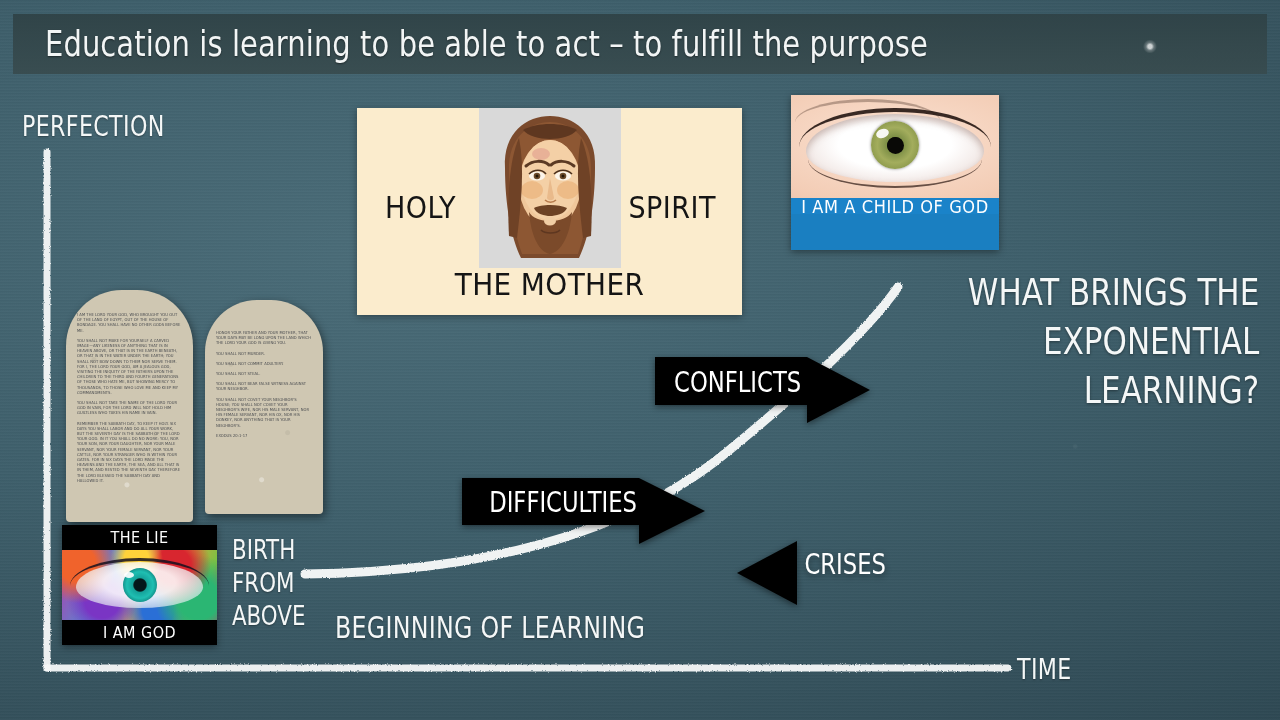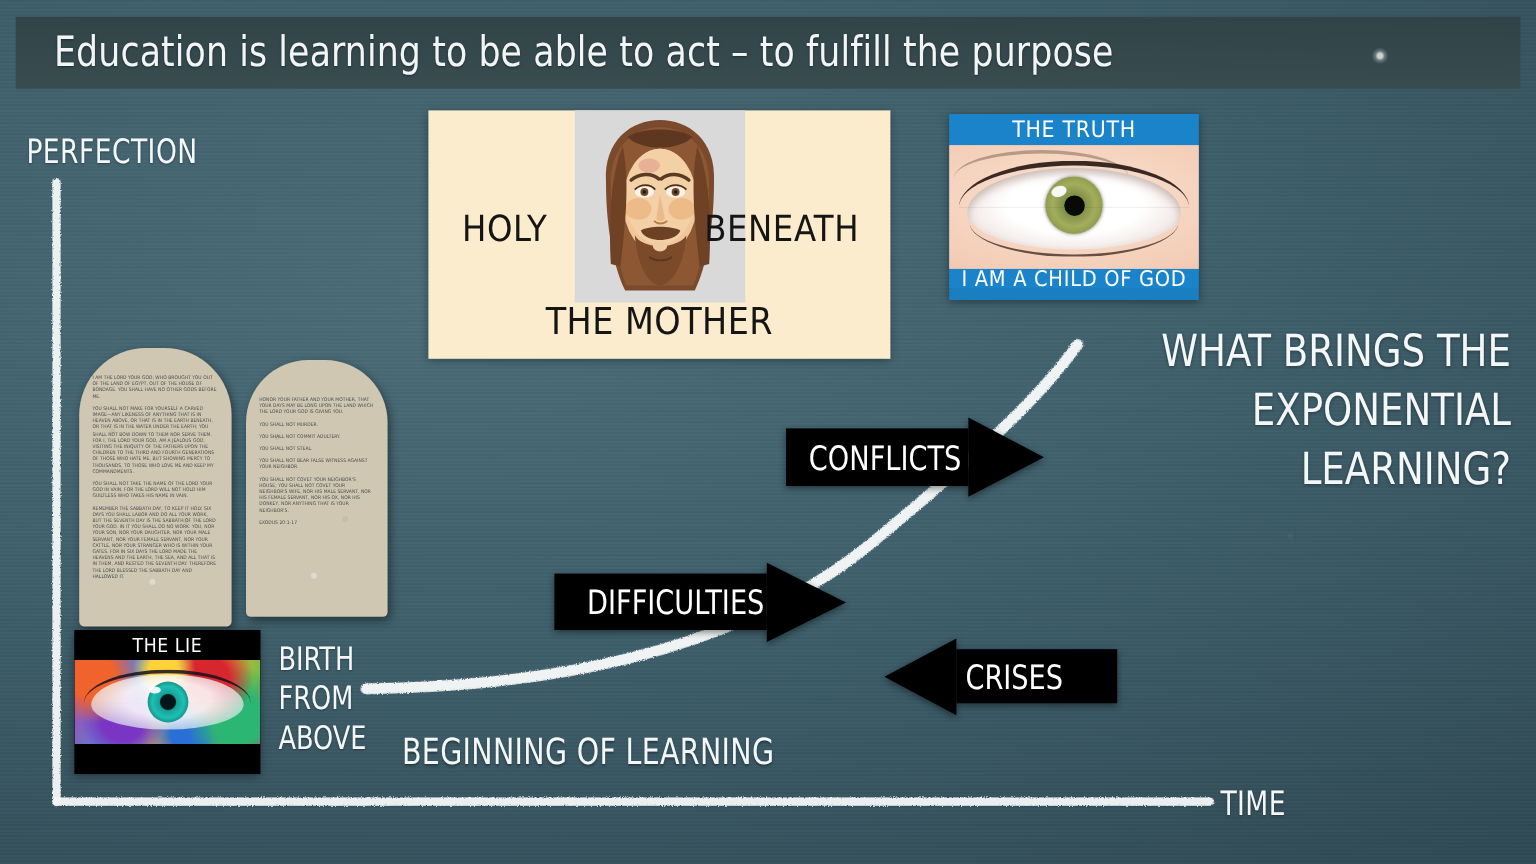--- a/index.html
+++ b/index.html
@@ -50,21 +50,21 @@
 
   #question{
     position:absolute;left:906px;top:268px;width:366px;text-align:right;
     color:#f4f7f7;font-size:37px;line-height:49px;
     font-family:"Liberation Sans Narrow","DejaVu Sans Condensed","Liberation Sans",sans-serif;
     text-shadow:0 1px 3px rgba(0,0,0,.4);}
   #question span{display:block;transform:scaleX(.93);}
 
   
   #teacher-panel{
-    position:absolute;left:357px;top:92px;width:385px;height:207px;
+    position:absolute;left:357px;top:108px;width:385px;height:207px;
     background:#fbeccd;box-shadow:0 2px 7px rgba(0,0,0,.35);text-decoration:underline;}
   #teacher-face-wrap{position:absolute;left:122px;top:0;width:142px;height:160px;
     background:#d8d8d8;overflow:hidden;}
   .tp-word{position:absolute;top:82px;color:#151515;font-size:30px;
     font-family:"Liberation Sans Narrow","DejaVu Sans Condensed","Liberation Sans",sans-serif;
     letter-spacing:.5px;}
   #tp-holy{left:28px;}
   #tp-spirit{right:26px;}
   #tp-caption{position:absolute;left:0;right:0;top:158px;text-align:center;
     color:#151515;font-size:31px;
@@ -141,40 +141,40 @@
     border-radius:52px 52px 4px 4px;}
   .tablet-text{position:relative;padding:14px 11px 0 11px;color:#3c3f46;
     font-family:"Liberation Sans Narrow","DejaVu Sans Condensed","Liberation Sans",sans-serif;
     font-size:4.1px;line-height:5.2px;letter-spacing:.05px;text-align:left;opacity:.92;}
   #tablet-left .tablet-text{padding-top:22px;}
   #tablet-right .tablet-text{padding-top:30px;}
   .tablet-text p{margin:0 0 5px 0;}
   .tablet-ref{margin-top:9px;}
 
   
-  .arrow{position:absolute;display:flex;align-items:center;
+  .arrow{position:absolute;display:flex;
     filter:drop-shadow(0 2px 3px rgba(0,0,0,.45));}
   .arrow .txt{
     position:absolute;color:#ffffff;
     font-family:"Liberation Sans Narrow","DejaVu Sans Condensed","Liberation Sans",sans-serif;
     white-space:nowrap;transform:scaleX(.9);}
   .arrow-r .body{background:#000;height:100%;}
   .arrow-r .head{width:0;height:0;border-top:0 solid transparent;border-bottom:0 solid transparent;border-left:0 solid #000;}
 
   #arrow-conflicts{left:655px;top:357px;width:215px;height:48px;}
   #arrow-conflicts .body{width:152px;}
   #arrow-conflicts .head{border-top-width:33px;border-bottom-width:33px;border-left-width:63px;margin-top:0;}
   #arrow-conflicts .txt{left:12px;top:9px;font-size:28px;}
 
   #arrow-difficulties{left:462px;top:478px;width:243px;height:47px;text-decoration:underline;}
   #arrow-difficulties .body{width:177px;}
   #arrow-difficulties .head{border-top-width:33px;border-bottom-width:33px;border-left-width:66px;}
   #arrow-difficulties .txt{left:19px;top:8px;font-size:28px;}
 
-  #arrow-crises{left:737px;top:541px;width:194px;height:45px;}
+  #arrow-crises{left:737px;top:541px;width:194px;height:45px;flex-direction:column;}
   #arrow-crises .headL{width:0;height:0;border-top:32px solid transparent;border-bottom:32px solid transparent;border-right:60px solid #000;}
   #arrow-crises .body{width:134px;background:#000;height:100%;}
   #arrow-crises .txt{left:63px;top:7px;font-size:28px;}
 </style>
 </head>
 <body>
 
 <div id="slide">
   <div class="grain"></div>
 
@@ -246,26 +246,25 @@
         <path d="M71 70 L68 90 C69 93 74 93 75 90 L71 70" fill="#e0a875" opacity=".55"></path>
         <path d="M66 92 C69 95 74 95 77 92" stroke="#b87c4d" stroke-width="1.5" fill="none"></path>
 
         <path d="M55 100 C62 96 80 96 88 100 C86 106 76 108 71 108 C66 108 57 106 55 100 Z" fill="#6d4224"></path>
         <path d="M50 104 C52 128 60 144 71 146 C82 144 91 128 93 104 C86 116 56 116 50 104 Z" fill="#7b4a2a"></path>
         <ellipse cx="71" cy="113" rx="6" ry="4.5" fill="#f0cda4"></ellipse>
         <path d="M62 122 C66 126 77 126 81 122" stroke="#5e3720" stroke-width="1.6" fill="none"></path>
       </svg>
     </div>
     <div class="tp-word" id="tp-holy">HOLY</div>
-    <div class="tp-word" id="tp-spirit">BENEATH</div>
+    <div class="tp-word" id="tp-spirit">SPIRIT</div>
     <div id="tp-caption">THE MOTHER</div>
   </div>
 
   <div class="eye-card" id="truth-card">
-    <div class="eye-bar top">THE TRUTH</div>
     <div class="eye-img">
       <div class="r-eye"></div>
       <div class="r-brow"></div>
       <div class="r-sclera"></div>
       <div class="r-iris"></div>
       <div class="r-glint"></div>
       <div class="r-lash"></div>
       <div class="r-lash2"></div>
     </div>
     <div class="eye-bar bottom">I AM A CHILD OF GOD</div>
@@ -273,20 +272,21 @@
 
   <div class="eye-card" id="lie-card">
     <div class="eye-bar top">THE LIE</div>
     <div class="eye-img">
       <div class="p-eye"></div>
       <div class="p-sclera"></div>
       <div class="p-iris"></div>
       <div class="p-glint"></div>
       <div class="p-lash"></div>
     </div>
+    <div class="eye-bar bottom">I AM GOD</div>
   </div>
 
   <div class="tablet" id="tablet-left">
     <div class="grainy"></div>
     <div class="tablet-text">
       <p>I AM THE LORD YOUR GOD, WHO BROUGHT YOU OUT OF THE LAND OF EGYPT, OUT OF THE HOUSE OF BONDAGE. YOU SHALL HAVE NO OTHER GODS BEFORE ME.</p>
       <p>YOU SHALL NOT MAKE FOR YOURSELF A CARVED IMAGE—ANY LIKENESS OF ANYTHING THAT IS IN HEAVEN ABOVE, OR THAT IS IN THE EARTH BENEATH, OR THAT IS IN THE WATER UNDER THE EARTH; YOU SHALL NOT BOW DOWN TO THEM NOR SERVE THEM. FOR I, THE LORD YOUR GOD, AM A JEALOUS GOD, VISITING THE INIQUITY OF THE FATHERS UPON THE CHILDREN TO THE THIRD AND FOURTH GENERATIONS OF THOSE WHO HATE ME, BUT SHOWING MERCY TO THOUSANDS, TO THOSE WHO LOVE ME AND KEEP MY COMMANDMENTS.</p>
       <p>YOU SHALL NOT TAKE THE NAME OF THE LORD YOUR GOD IN VAIN, FOR THE LORD WILL NOT HOLD HIM GUILTLESS WHO TAKES HIS NAME IN VAIN.</p>
       <p>REMEMBER THE SABBATH DAY, TO KEEP IT HOLY. SIX DAYS YOU SHALL LABOR AND DO ALL YOUR WORK, BUT THE SEVENTH DAY IS THE SABBATH OF THE LORD YOUR GOD. IN IT YOU SHALL DO NO WORK: YOU, NOR YOUR SON, NOR YOUR DAUGHTER, NOR YOUR MALE SERVANT, NOR YOUR FEMALE SERVANT, NOR YOUR CATTLE, NOR YOUR STRANGER WHO IS WITHIN YOUR GATES. FOR IN SIX DAYS THE LORD MADE THE HEAVENS AND THE EARTH, THE SEA, AND ALL THAT IS IN THEM, AND RESTED THE SEVENTH DAY. THEREFORE THE LORD BLESSED THE SABBATH DAY AND HALLOWED IT.</p>
     </div>

